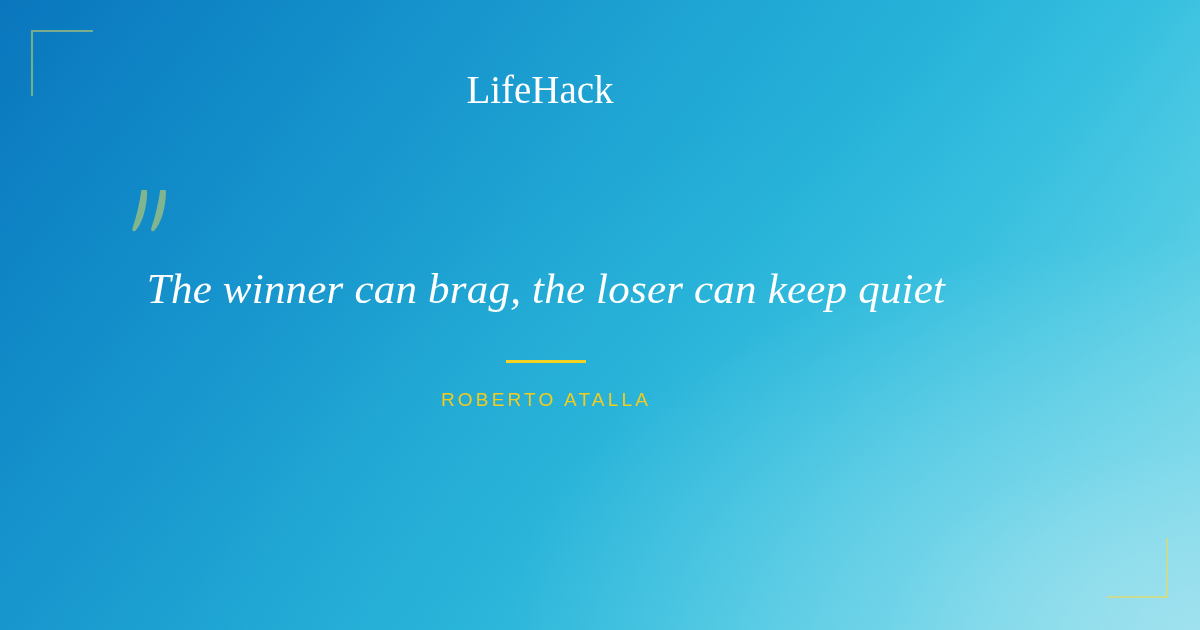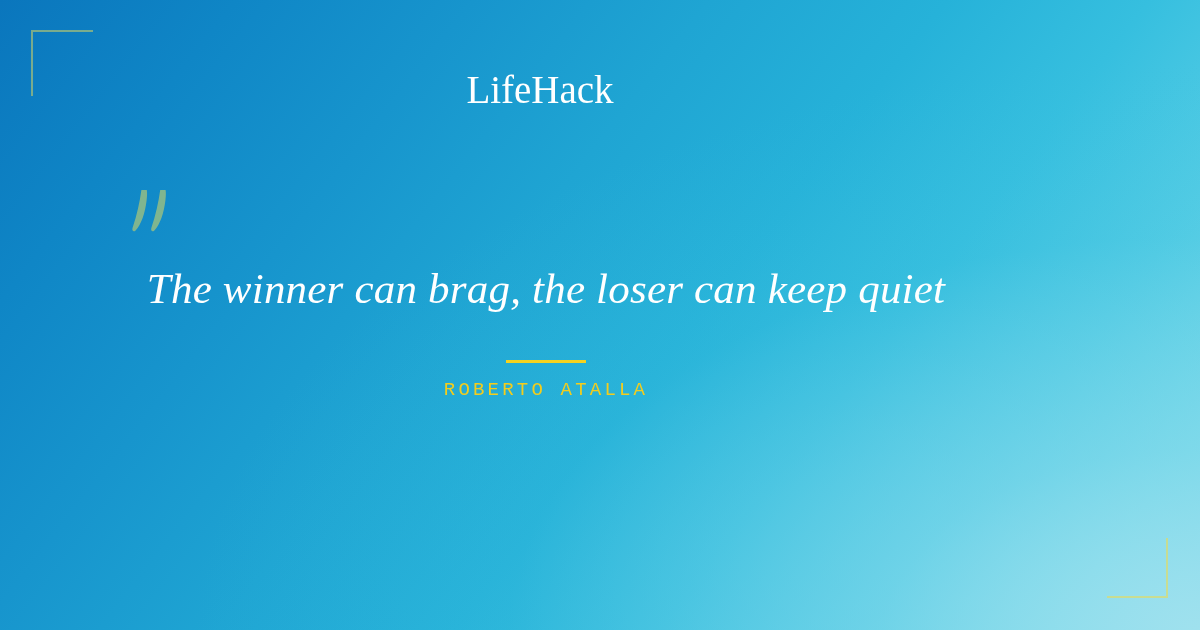--- a/index.html
+++ b/index.html
@@ -100,22 +100,22 @@
 
   .divider {
     width: 80px;
     height: 3px;
     background: #f5d21f;
     margin: 44px auto 0 auto;
     border: 0;
   }
 
   .author {
-    margin-top: 16px;
-    font-family: Liberation Mono, monospace;
+    margin-top: 26px;
+    font-family: Liberation Sans, sans-serif;
     font-size: 19px;
     font-weight: 400;
     color: #f3cd1c;
     letter-spacing: 3.2px;
     text-transform: uppercase;
   }
 </style>
 </head>
 <body>
 

